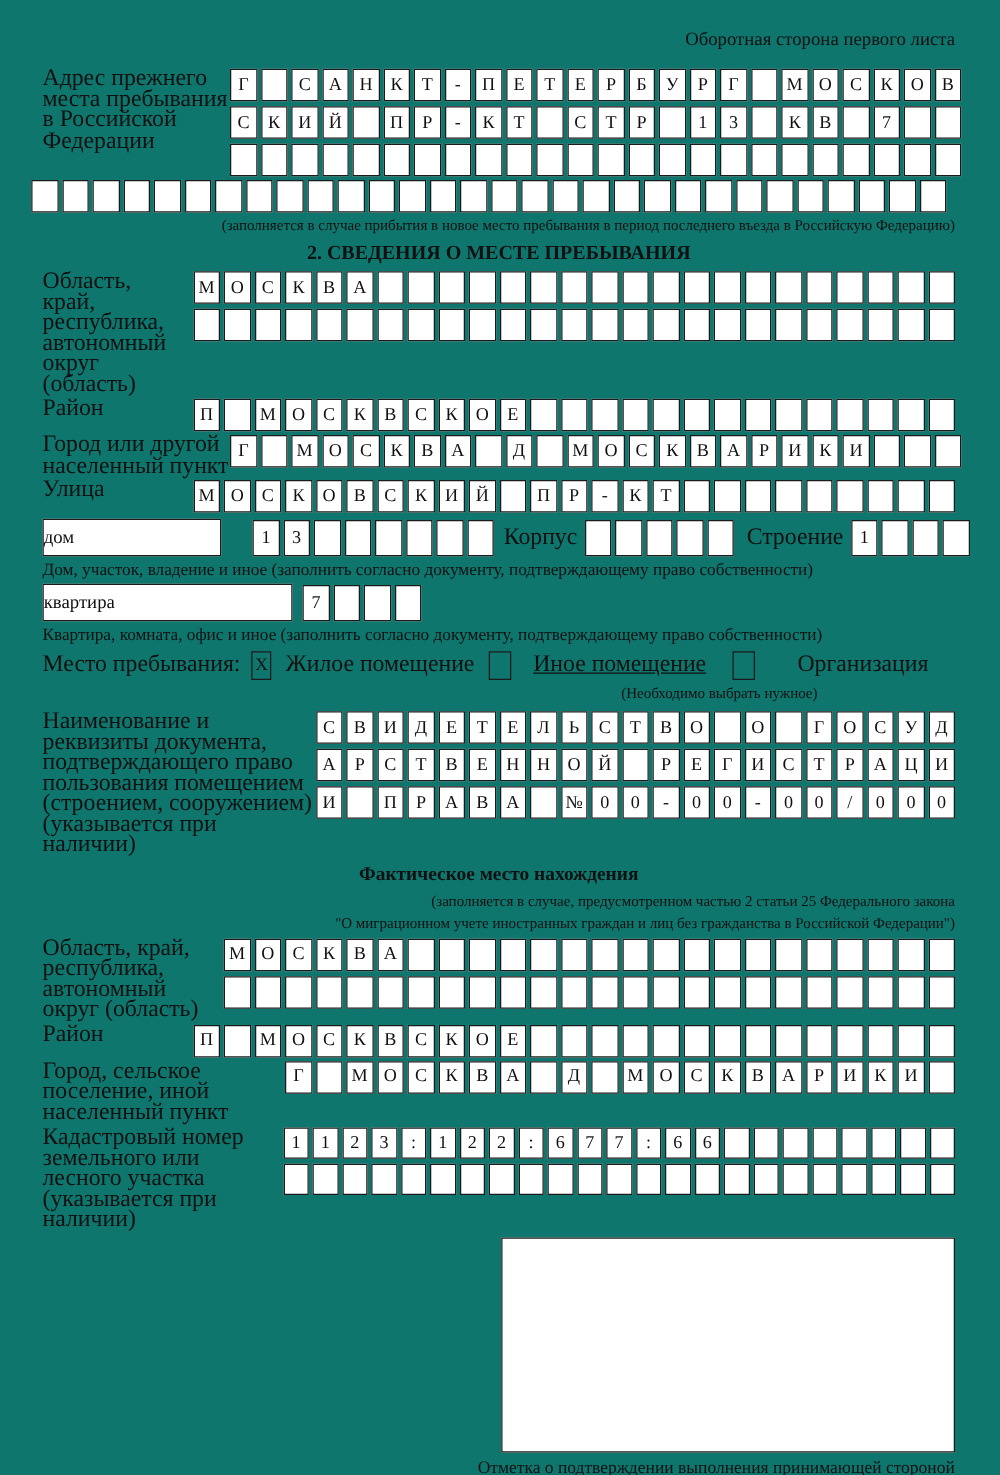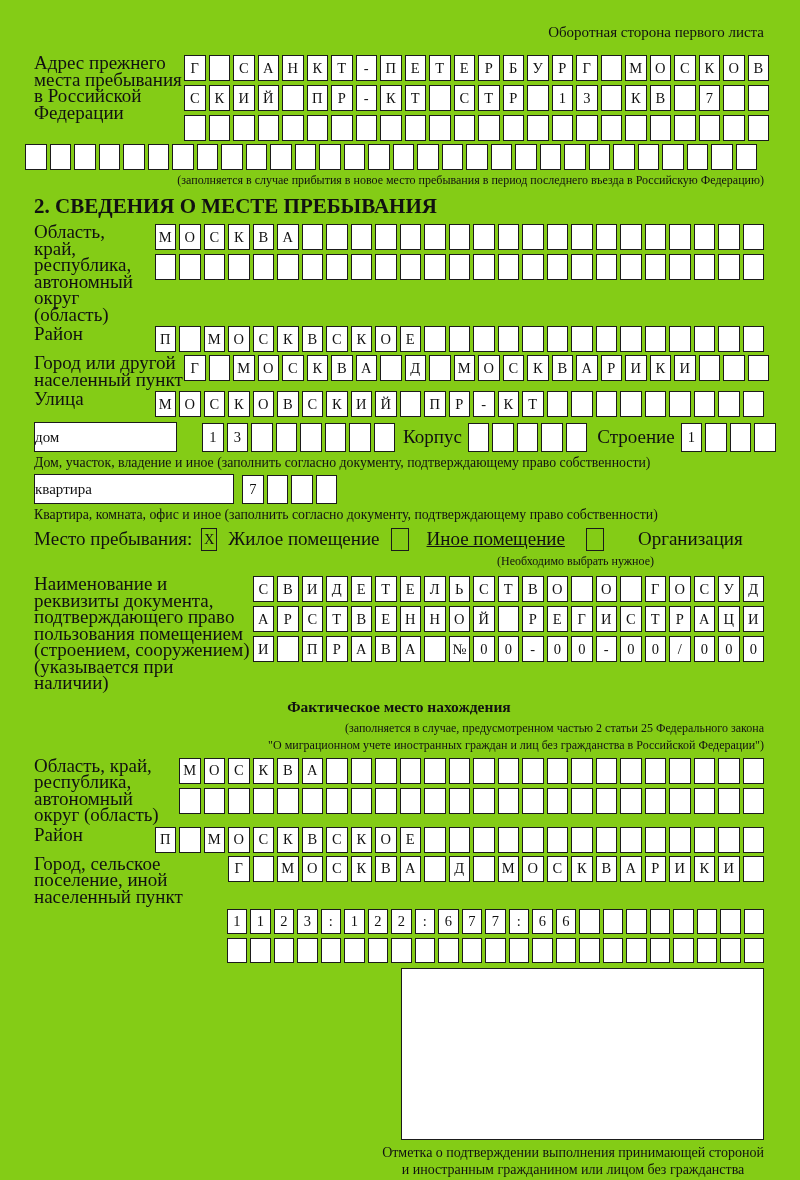--- a/index.html
+++ b/index.html
@@ -1,19 +1,19 @@
 <!DOCTYPE html>
 <html><head>
 <meta charset="utf-8">
 <style>
   * { margin:0; padding:0; box-sizing:border-box; }
   html,body { background:#fff; }
   .page {
     position:relative; width:800px; height:1180px; overflow:hidden;
-    background:#84cc16; color:#111;
+    background:#0f766e; color:#111;
     font-family:"Liberation Serif","DejaVu Serif",serif;
     padding:24px 36px 0 34px; font-size:15px;
   }
   .side-note { text-align:right; font-size:15px; }
   .form-line { display:flex; align-items:flex-start; }
   .lbl { font-size:19px; line-height:16.5px; flex:none; }
   .rows { margin-left:auto; display:flex; flex-direction:column; gap:4px; align-items:flex-end; }
   .boxrow { display:flex; gap:3px; }
   .cell {
     flex:none; width:21.5px; height:26px; border:1.5px solid #1b1b1b;
@@ -21,21 +21,21 @@
     font-size:14.5px; background:#fff;
   }
   .cad .cell { width:20.5px; height:25px; }
   .tall .cell { height:29px; }
   .widebox {
     border:1.7px solid #1b1b1b; height:30px; display:flex;
     align-items:center; justify-content:flex-start; flex:none; background:#fff;
   }
   .center-note { text-align:right; font-size:12px; line-height:17px; }
   .left-note { font-size:13.8px; margin-top:3px; }
-  .h-title { text-align:left; font-weight:bold; font-size:21px; margin-top:5px; }
+  .h-title { text-align:center; font-weight:bold; font-size:16px; margin-top:5px; }
   .sub-title { text-align:center; font-weight:bold; font-size:15.5px; }
   .addr-top { margin-top:14px; }
   .full-row { margin-top:3px; margin-left:-9px; }
   .mt2{margin-top:2px;} .mt3{margin-top:3px;} .mt4{margin-top:4px;}
   .mt5{margin-top:5px;} .mt6{margin-top:6px;}
   .checkline { display:flex; align-items:center; margin-top:5px; }
   .checkbox {
     flex:none; width:18px; height:23px; border:1.5px solid #1b1b1b;
     display:flex; align-items:center; justify-content:center; font-size:14px;
   }
@@ -582,20 +582,21 @@
           <span class="cell">Р</span>
           <span class="cell">И</span>
           <span class="cell">К</span>
           <span class="cell">И</span>
           <span class="cell"></span>
         </div>
       </div>
   </div>
 
   <div class="form-line mt4">
+    <div class="lbl" style="width:172px;">Кадастровый номер земельного или лесного участка (указывается при наличии)</div>
     <div class="rows cad">
       <div class="boxrow">
           <span class="cell">1</span>
           <span class="cell">1</span>
           <span class="cell">2</span>
           <span class="cell">3</span>
           <span class="cell">:</span>
           <span class="cell">1</span>
           <span class="cell">2</span>
           <span class="cell">2</span>

